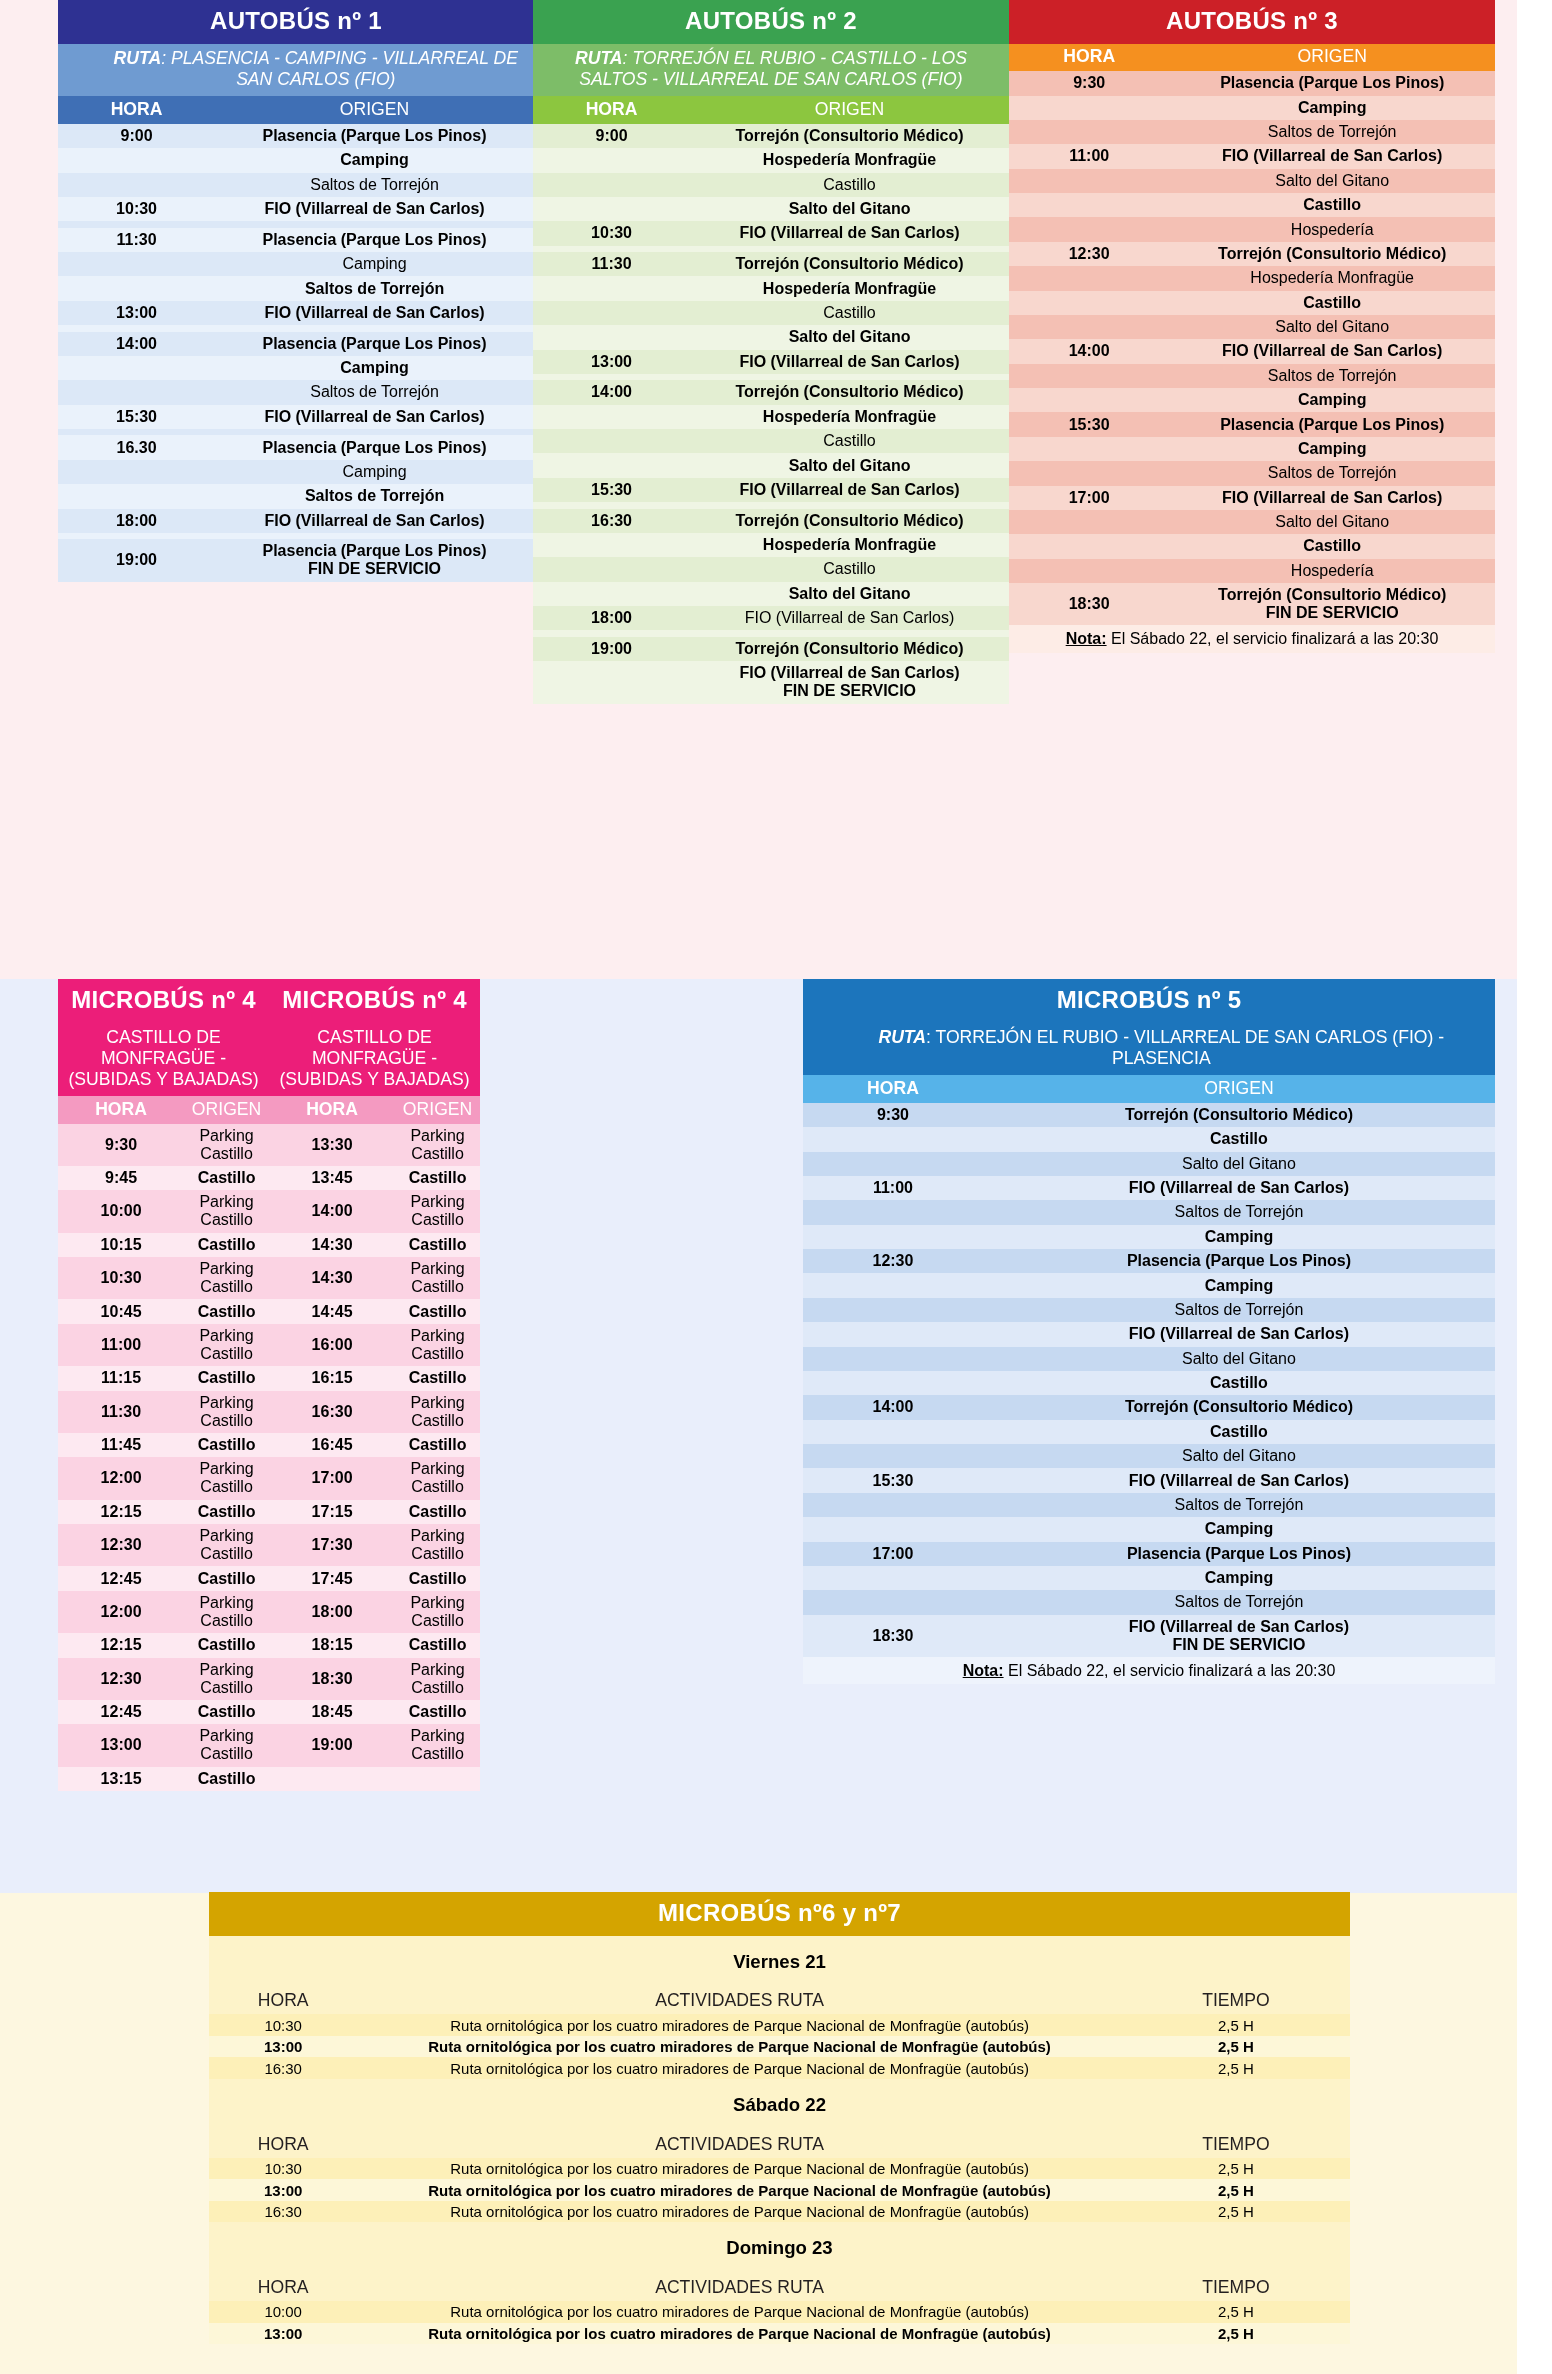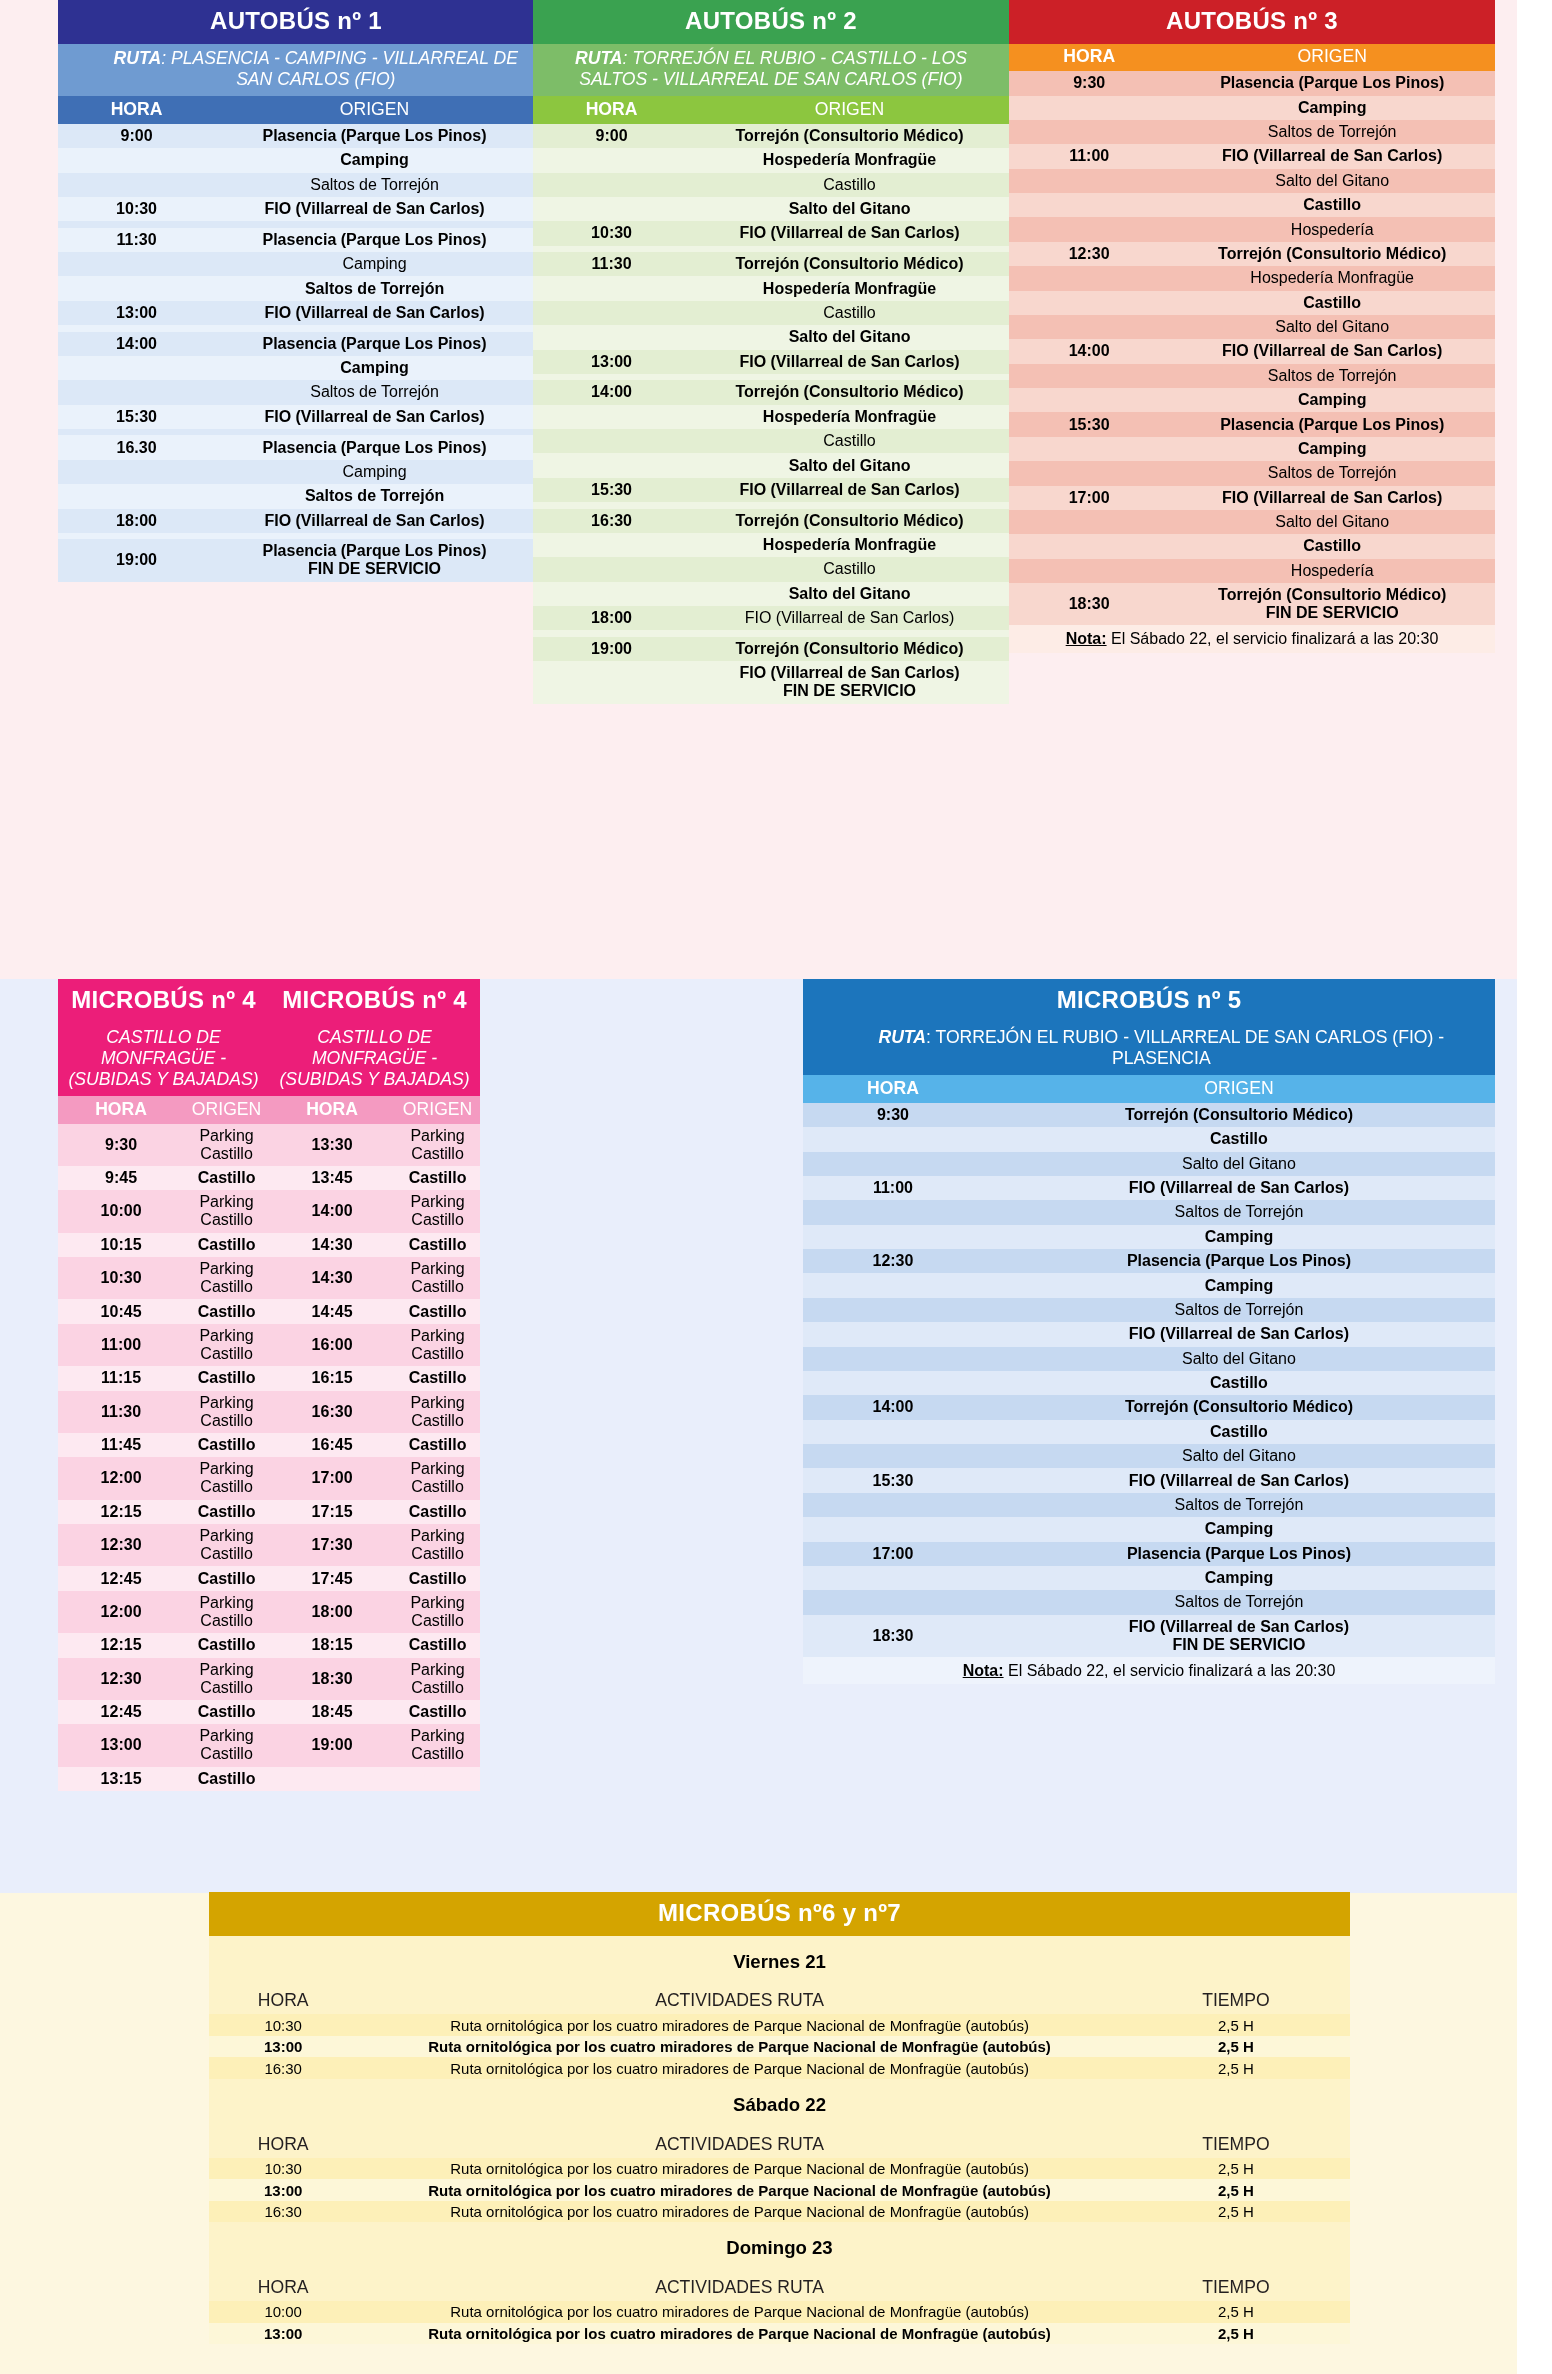--- a/index.html
+++ b/index.html
@@ -64,21 +64,21 @@
   #bus3 .ttl{background:#cc2027;}
   #bus3 .rt{background:#e8603c;}
   #bus3 .hdrow td{background:#f5901f;}
   #bus3 .row.a td{background:#f4c0b4;}
   #bus3 .row.b td{background:#f8d7ce;}
   #bus3 .nota{background:#fdece6;}
 
   
   #micro4{left:58px;top:979px;width:422px;}
   #micro4 .ttl{background:#ec1e79;}
-  #micro4 .rt{background:#ec1e79;font-style:italic;}
+  #micro4 .rt{background:#ec1e79;}
   #micro4 .hdrow td{background:#f49ac1;color:#fff;}
   #micro4 .row.a td{background:#fbd3e3;}
   #micro4 .row.b td{background:#fde9f1;}
   #micro4 td.sep{width:3.7px;background:#fff;padding:0;}
   #micro4 .hora{width:33%;}
 
   
   #micro5{left:803px;top:979px;width:692px;}
   #micro5 .ttl{background:#1c75bc;}
   #micro5 .rt{background:#1c75bc;padding-left:32px;}

